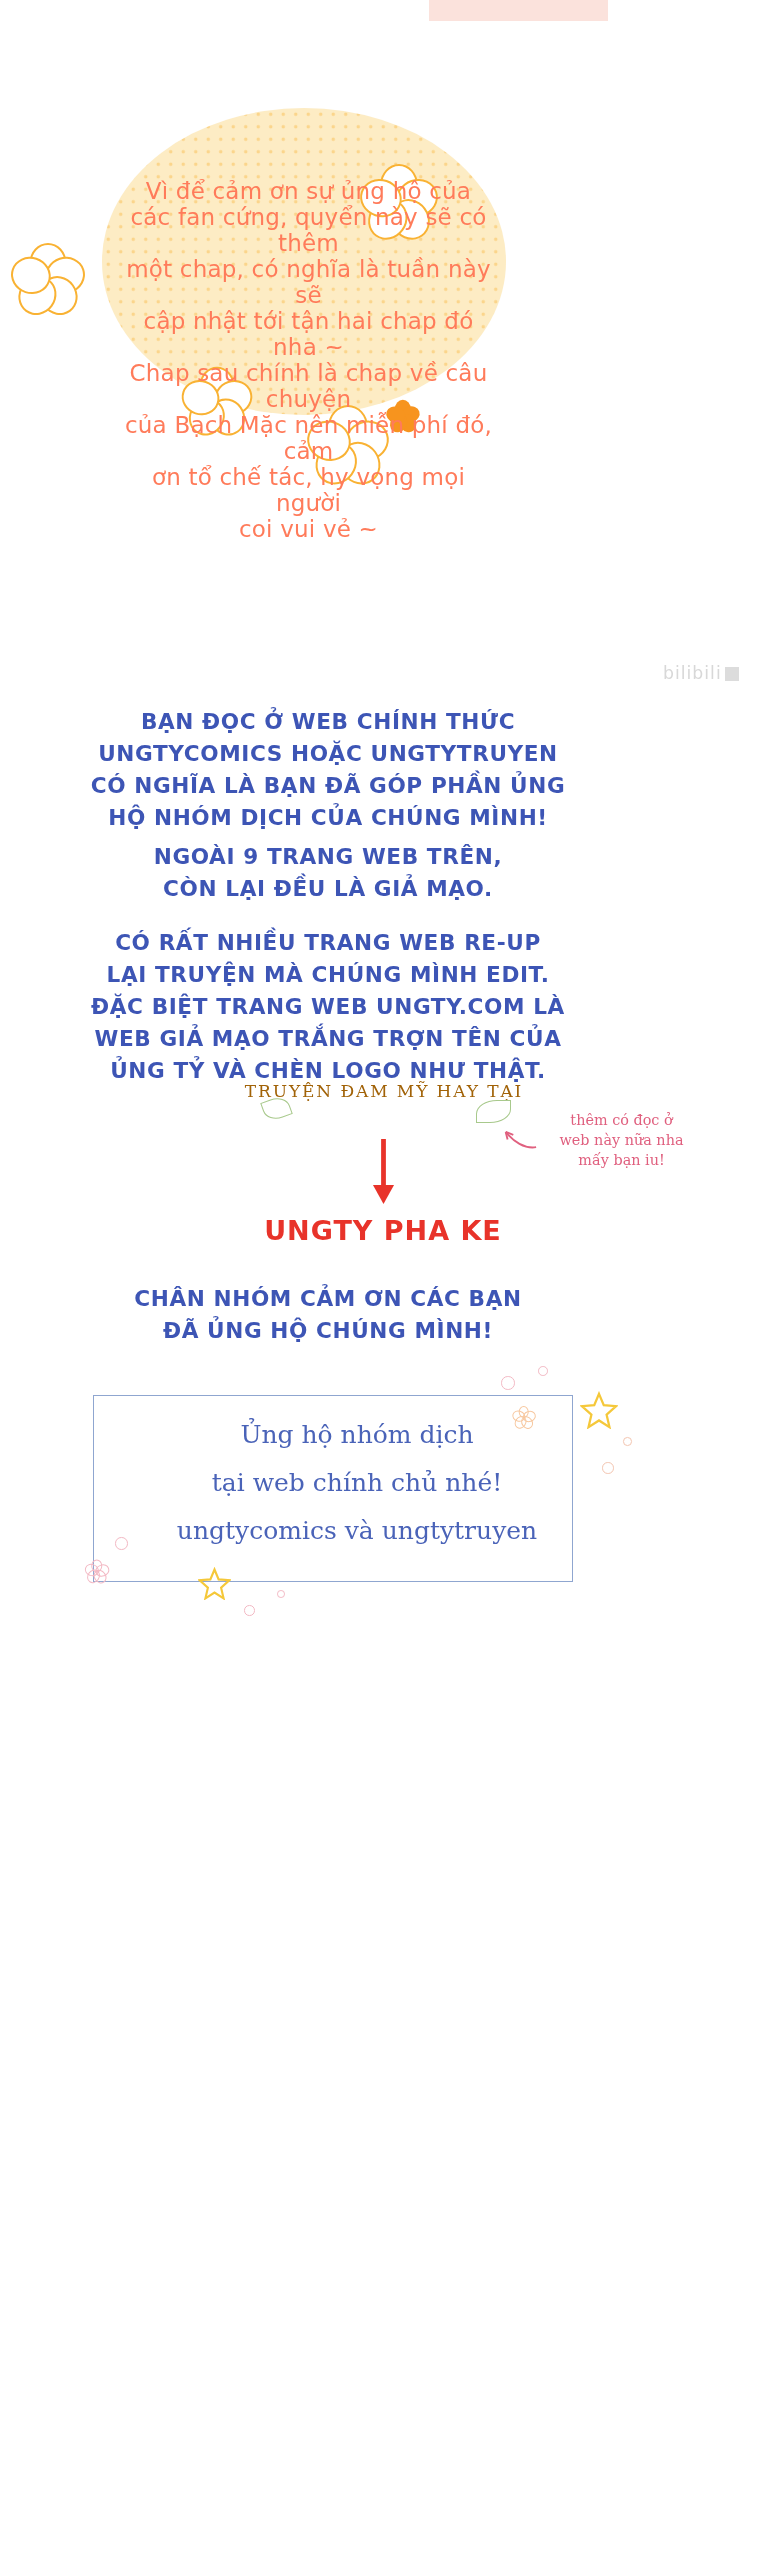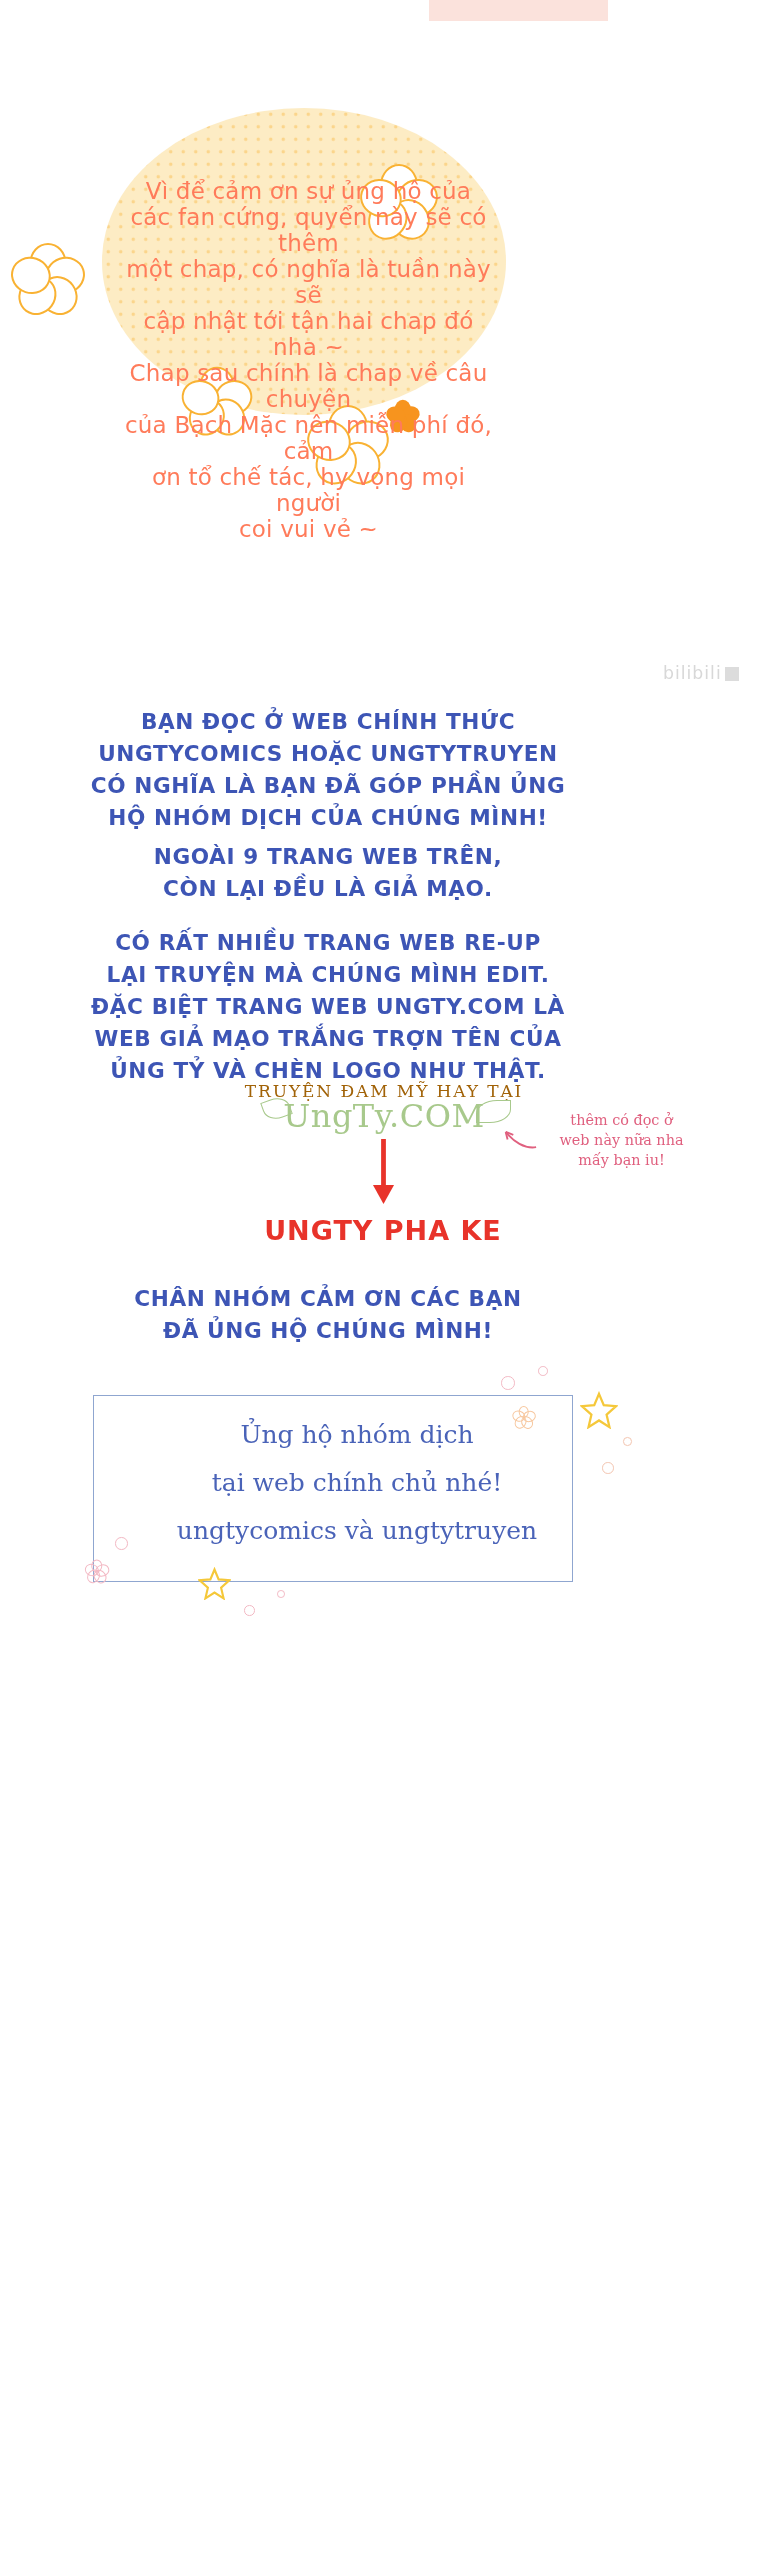--- a/index.html
+++ b/index.html
@@ -315,21 +315,20 @@
 <div class="blue-block" id="block3">CÓ RẤT NHIỀU TRANG WEB RE-UP
 LẠI TRUYỆN MÀ CHÚNG MÌNH EDIT.
 ĐẶC BIỆT TRANG WEB UNGTY.COM LÀ
 WEB GIẢ MẠO TRẮNG TRỢN TÊN CỦA
 ỦNG TỶ VÀ CHÈN LOGO NHƯ THẬT.</div>
 
 <div class="fakelogo">
   <div class="logo-leaf"></div>
   <div class="logo-leaf2"></div>
   <div class="sub">TRUYỆN ĐAM MỸ HAY TẠI</div>
-  <div class="main">UngTy.COM</div>
 </div>
 
 <svg class="note-arrow" viewBox="0 0 40 30">
   <path d="M38,22 C26,24 14,16 6,6" stroke="#e0607f" stroke-width="2" fill="none"></path>
   <path d="M6,6 L14,9 M6,6 L8,14" stroke="#e0607f" stroke-width="2" fill="none"></path>
 </svg>
 
 <div class="note-hand">thêm có đọc ở
 web này nữa nha
 mấy bạn iu!</div>

